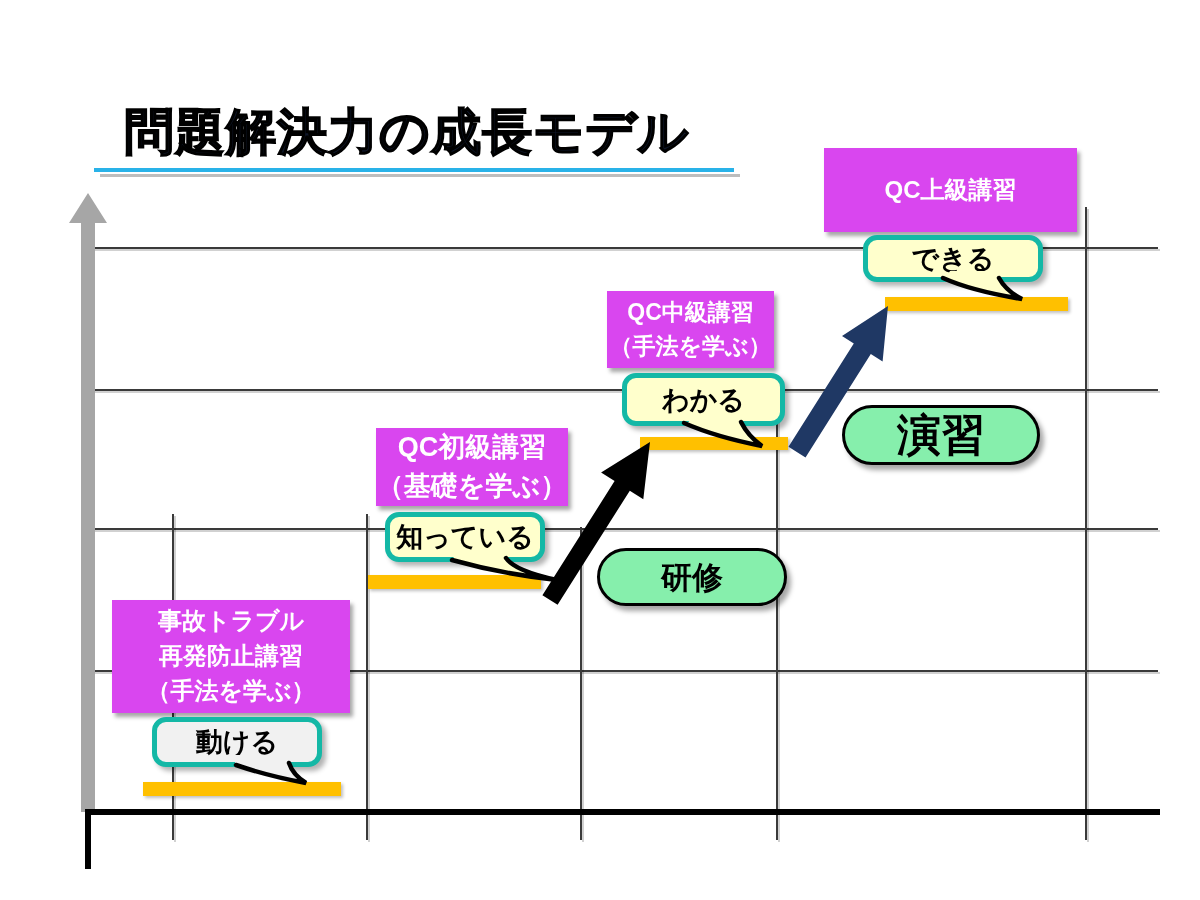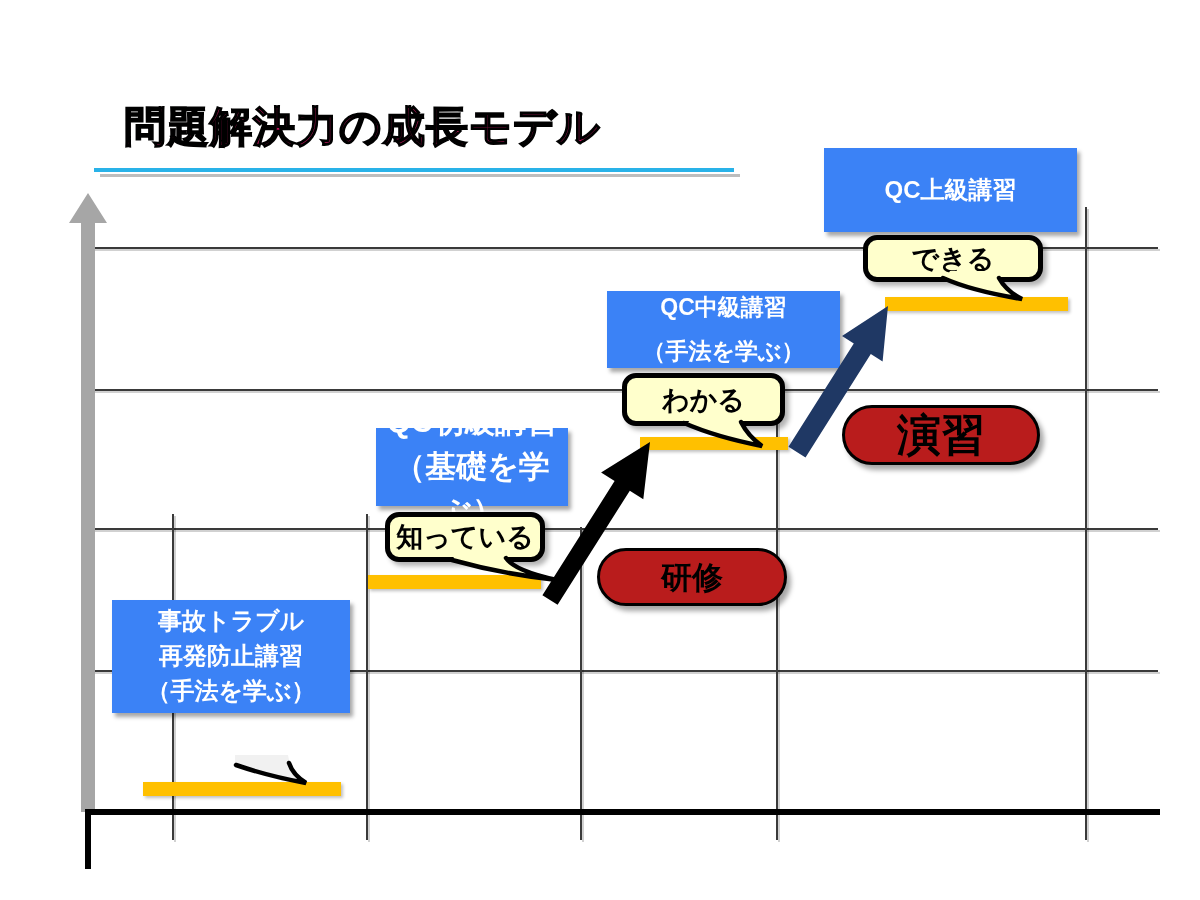--- a/index.html
+++ b/index.html
@@ -20,47 +20,47 @@
   svg.layer{position:absolute;left:0;top:0;width:1200px;height:900px;pointer-events:none;}
 
   
   .bar{position:absolute;height:14px;background:#FFC000;box-shadow:2px 2px 3px rgba(0,0,0,0.25);}
   #bar1{left:143px;top:782px;width:198px;}
   #bar2{left:368px;top:575px;width:173px;}
   #bar3{left:640px;top:437px;width:148px;height:13px;}
   #bar4{left:885px;top:297px;width:183px;}
 
   
-  .course-box{position:absolute;background:#3b82f6;color:#fff;font-weight:bold;text-align:center;
+  .course-box{position:absolute;background:#d946ef;color:#fff;font-weight:bold;text-align:center;
       display:flex;flex-direction:column;justify-content:center;line-height:1.45;
       box-shadow:3px 4px 4px rgba(0,0,0,0.35);box-sizing:border-box;}
   #box1{left:112px;top:600px;width:238px;height:113px;font-size:24px;}
-  #box2{left:376px;top:428px;width:192px;height:78px;font-size:31px;}
-  #box3{left:607px;top:291px;width:233px;height:77px;font-size:23px;justify-content:space-between;}
+  #box2{left:376px;top:428px;width:192px;height:78px;font-size:27px;}
+  #box3{left:607px;top:291px;width:167px;height:77px;font-size:23px;}
   #box4{left:824px;top:148px;width:253px;height:84px;font-size:24px;}
 
   
-  .bubble{position:absolute;background:#FFFFCC;border:5px solid #000000;border-radius:14px;
+  .bubble{position:absolute;background:#FFFFCC;border:5px solid #14b8a6;border-radius:14px;
       display:flex;align-items:center;justify-content:center;font-weight:bold;font-size:27px;color:#000;
       box-shadow:4px 4px 5px rgba(0,0,0,0.3);box-sizing:border-box;}
   #bubble1{left:152px;top:717px;width:170px;height:50px;background:#F1F1F1;}
   #bubble2{left:385px;top:512px;width:160px;height:50px;}
   #bubble3{left:622px;top:373px;width:163px;height:53px;}
   #bubble4{left:863px;top:235px;width:180px;height:47px;}
 
   
-  .pill{position:absolute;background:#b91c1c;border:3px solid #000;border-radius:999px;
+  .pill{position:absolute;background:#86efac;border:3px solid #000;border-radius:999px;
       display:flex;align-items:center;justify-content:center;font-weight:bold;color:#000;line-height:1;
       box-shadow:4px 5px 5px rgba(0,0,0,0.35);box-sizing:border-box;}
   #pill1{left:355px;top:712px;width:225px;height:52px;font-size:40px;}
   #pill2{left:597px;top:548px;width:190px;height:58px;font-size:31px;}
   #pill3{left:842px;top:405px;width:198px;height:60px;font-size:44px;}
 
   
-  .title{position:absolute;left:124px;top:99px;font-size:42px;font-weight:bold;color:#be185d;
+  .title{position:absolute;left:124px;top:99px;font-size:50px;font-weight:bold;color:#0f172a;
       letter-spacing:1px;-webkit-text-stroke:1.5px #000;white-space:nowrap;}
   .title-underline{position:absolute;left:94px;top:168px;width:640px;height:4px;background:#29B2E8;}
   .title-underline-shadow{position:absolute;left:100px;top:174px;width:640px;height:3px;background:#BDBDBD;}
 </style>
 </head>
 <body>
 
 <div class="slide">
 
   <div class="gl h" id="gl-h1"></div>
@@ -94,20 +94,23 @@
     <span>（基礎を学ぶ）</span>
   </div>
   <div class="course-box" id="box3">
     <span>QC中級講習</span>
     <span>（手法を学ぶ）</span>
   </div>
   <div class="course-box" id="box4">
     <span>QC上級講習</span>
   </div>
 
+  <div class="bubble" id="bubble1">
+    <span>動ける</span>
+  </div>
   <div class="bubble" id="bubble2">
     <span>知っている</span>
   </div>
   <div class="bubble" id="bubble3">
     <span>わかる</span>
   </div>
   <div class="bubble" id="bubble4">
     <span>できる</span>
   </div>
 

